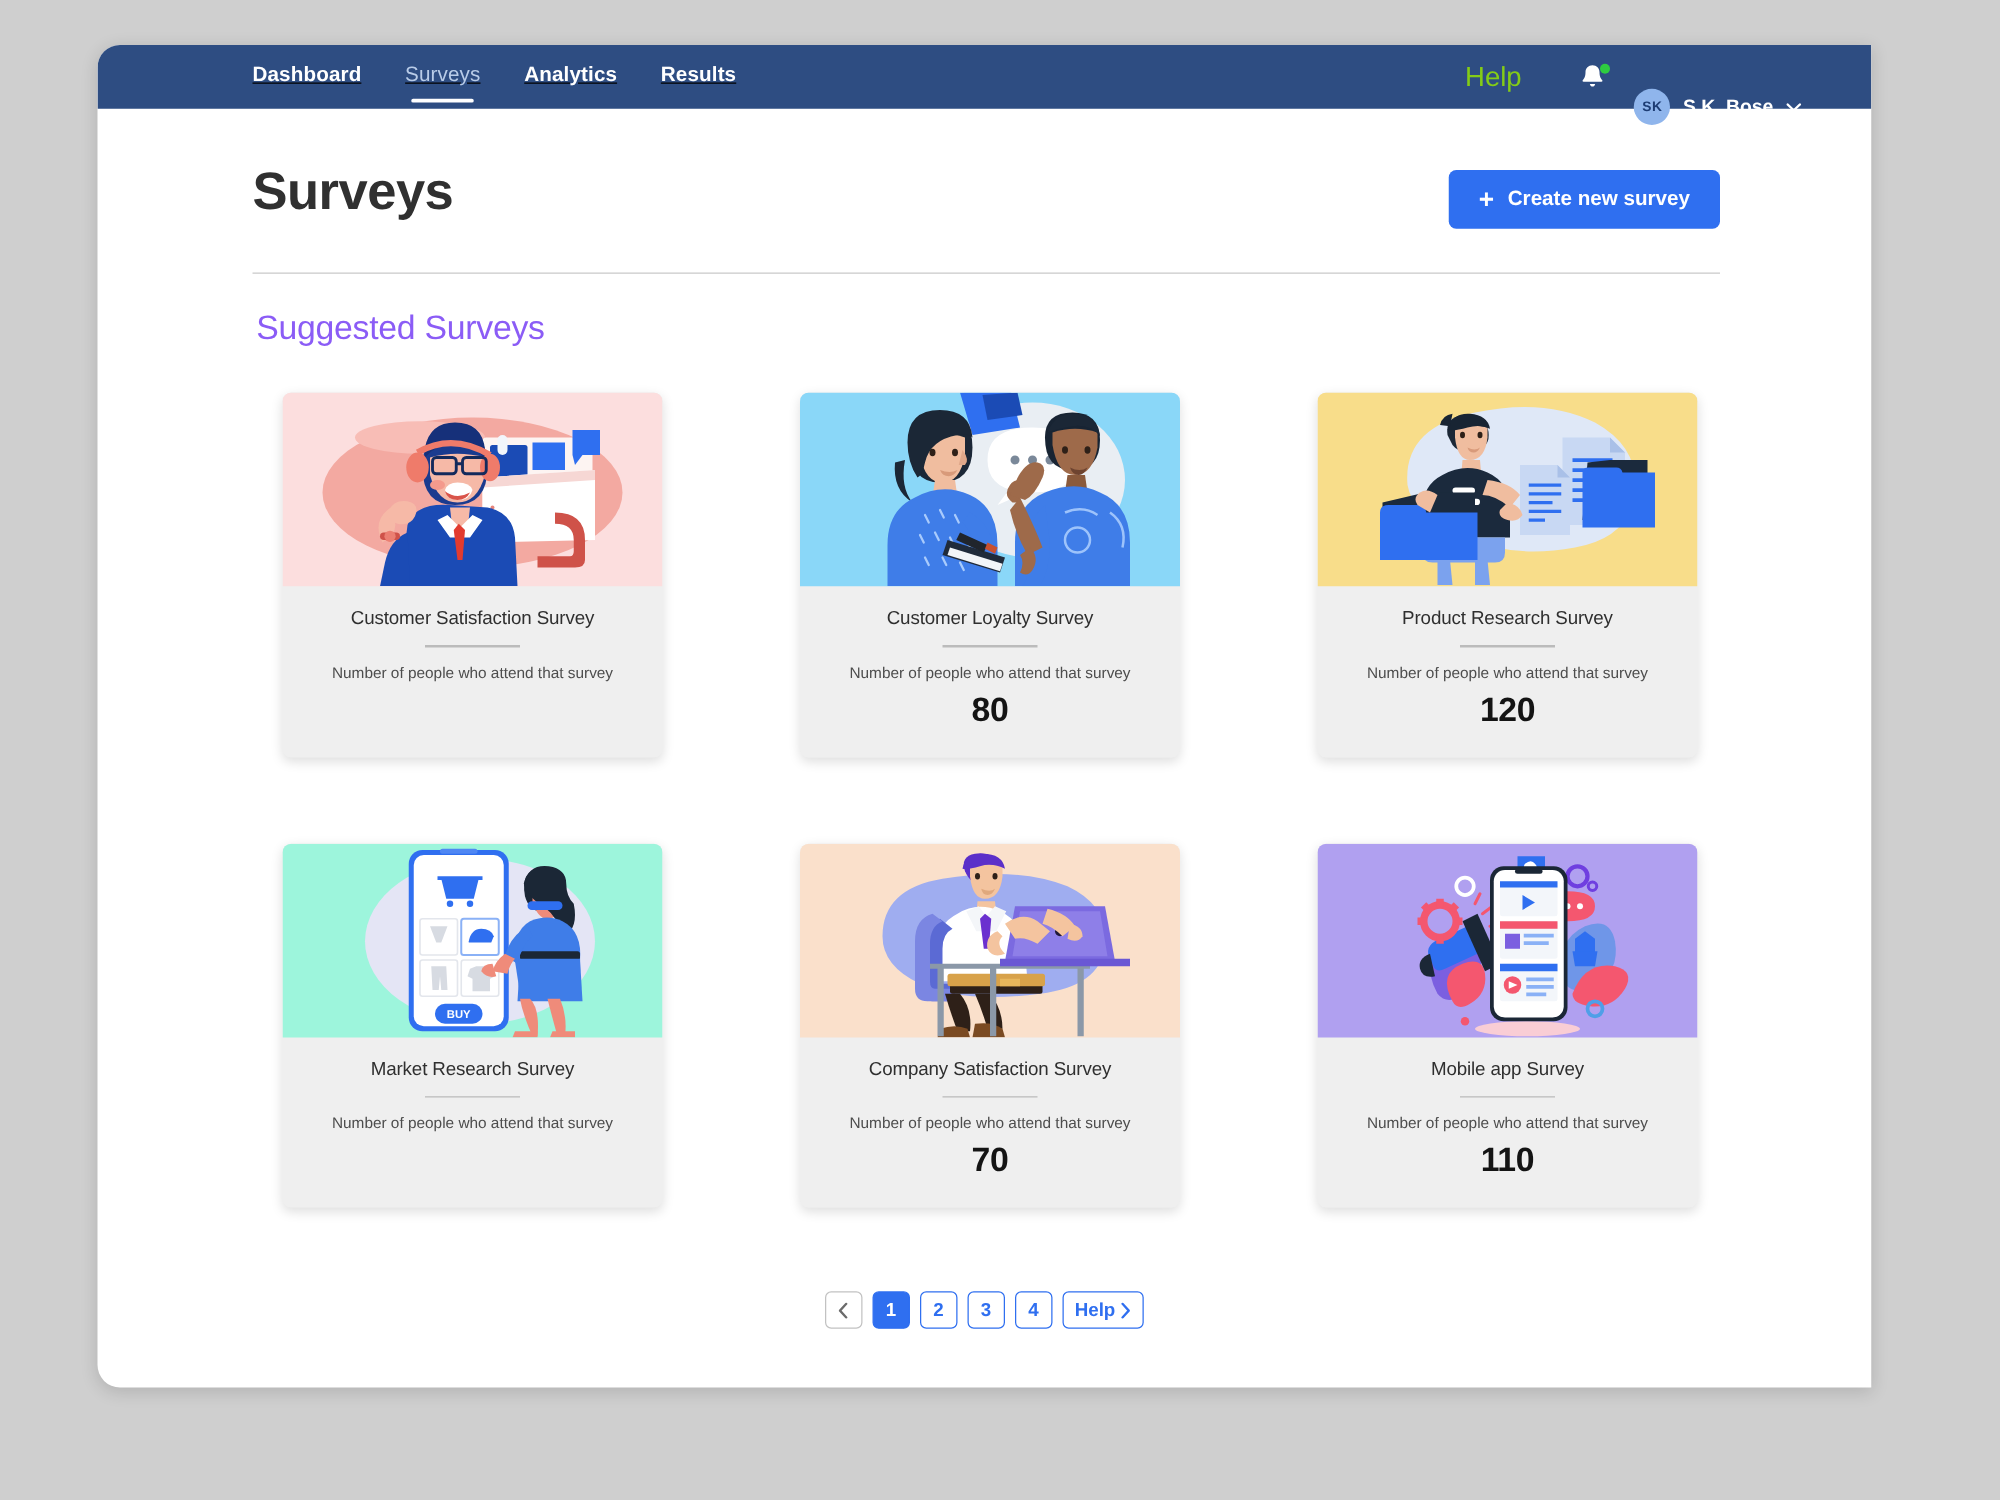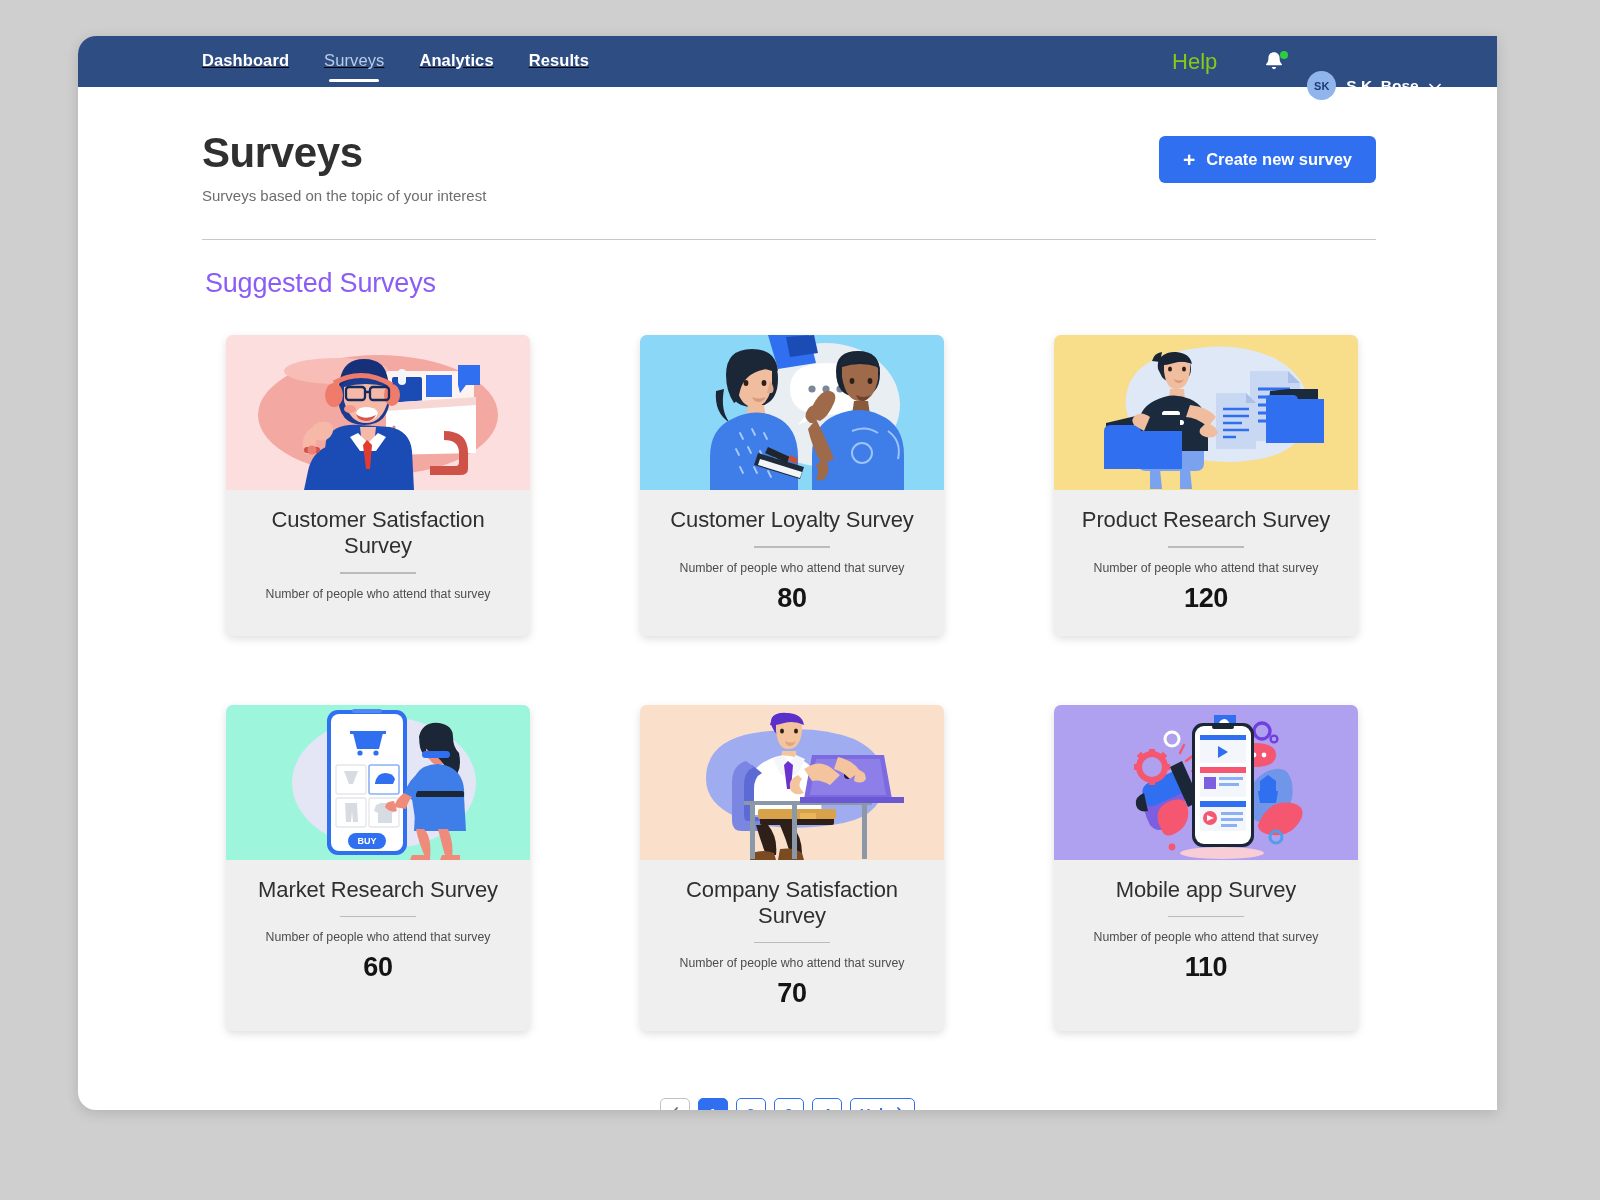--- a/index.html
+++ b/index.html
@@ -133,21 +133,21 @@
     height: 155px;
     position: relative;
     overflow: hidden;
   }
   .card-body {
     background: #efefef;
     padding: 17px 12px 22px 12px;
     text-align: center;
   }
   .card-title {
-    font-size: 22px; color: #2f2f2f; letter-spacing: -0.1px;
+    font-size: 15px; color: #2f2f2f; letter-spacing: -0.1px;
   }
   .card-rule {
     width: 76px; height: 1.5px; background: #bbbbbb;
     margin: 13px auto 0 auto;
   }
   .card-caption {
     margin-top: 13px;
     font-size: 12.3px; color: #4d4d4d;
   }
   .card-value {
@@ -209,21 +209,20 @@
             <path d="M1 1.5 L6 6.3 L11 1.5" stroke="#ffffff" stroke-width="1.7" fill="none" stroke-linecap="round"></path>
           </svg>
         </div>
       </div>
     </div>
   </div>
 
   <div class="page-head">
     <div class="head-text">
       <div class="page-title">Surveys</div>
-      <div class="page-sub">Surveys based on the topic of your interest</div>
     </div>
     <button class="create-btn">
       <span class="plus">+</span>
       <span>Create new survey</span>
     </button>
   </div>
 
   <div class="divider"></div>
 
   <div class="section-title">Suggested Surveys</div>
@@ -429,21 +428,20 @@
           <path d="M216 150 l18 0 l0 5 l-20 0z" fill="#ef8b7a"></path>
           <path d="M196 66 q-14 8 -18 24 l10 6 q4 -16 12 -22z" fill="#3f7de8"></path>
           <path d="M178 88 q-8 6 -10 14 l12 2 q2 -8 6 -12z" fill="#ef8b7a"></path>
           <path d="M168 96 q-8 0 -9 6 q5 6 12 4z" fill="#ef8b7a"></path>
         </svg>
       </div>
       <div class="card-body">
         <div class="card-title">Market Research Survey</div>
         <div class="card-rule"></div>
         <div class="card-caption">Number of people who attend that survey</div>
-        <div class="card-value">60</div>
       </div>
     </div>
 
     <div class="card">
       <div class="card-art" style="background:#fae0cb">
         <svg width="304" height="155" viewBox="0 0 304 155">
           <path d="M66 74 q0 -38 48 -46 q60 -10 100 6 q34 16 30 48 q-4 32 -52 38 q-60 8 -96 -8 q-30 -14 -30 -38z" fill="#9fadf0"></path>
           <path d="M132 22 q-4 -12 8 -14 q14 -2 18 8 q4 12 -6 16 q-14 4 -20 -10z" fill="#5b2fc9"></path>
           <path d="M136 26 q2 18 12 18 q12 0 14 -18 l0 -8 q-14 -4 -26 0z" fill="#f4c49f"></path>
           <path d="M130 20 q2 -12 16 -12 q16 0 18 12 q-10 -5 -20 -2 q-10 3 -14 2z" fill="#5b2fc9"></path>

